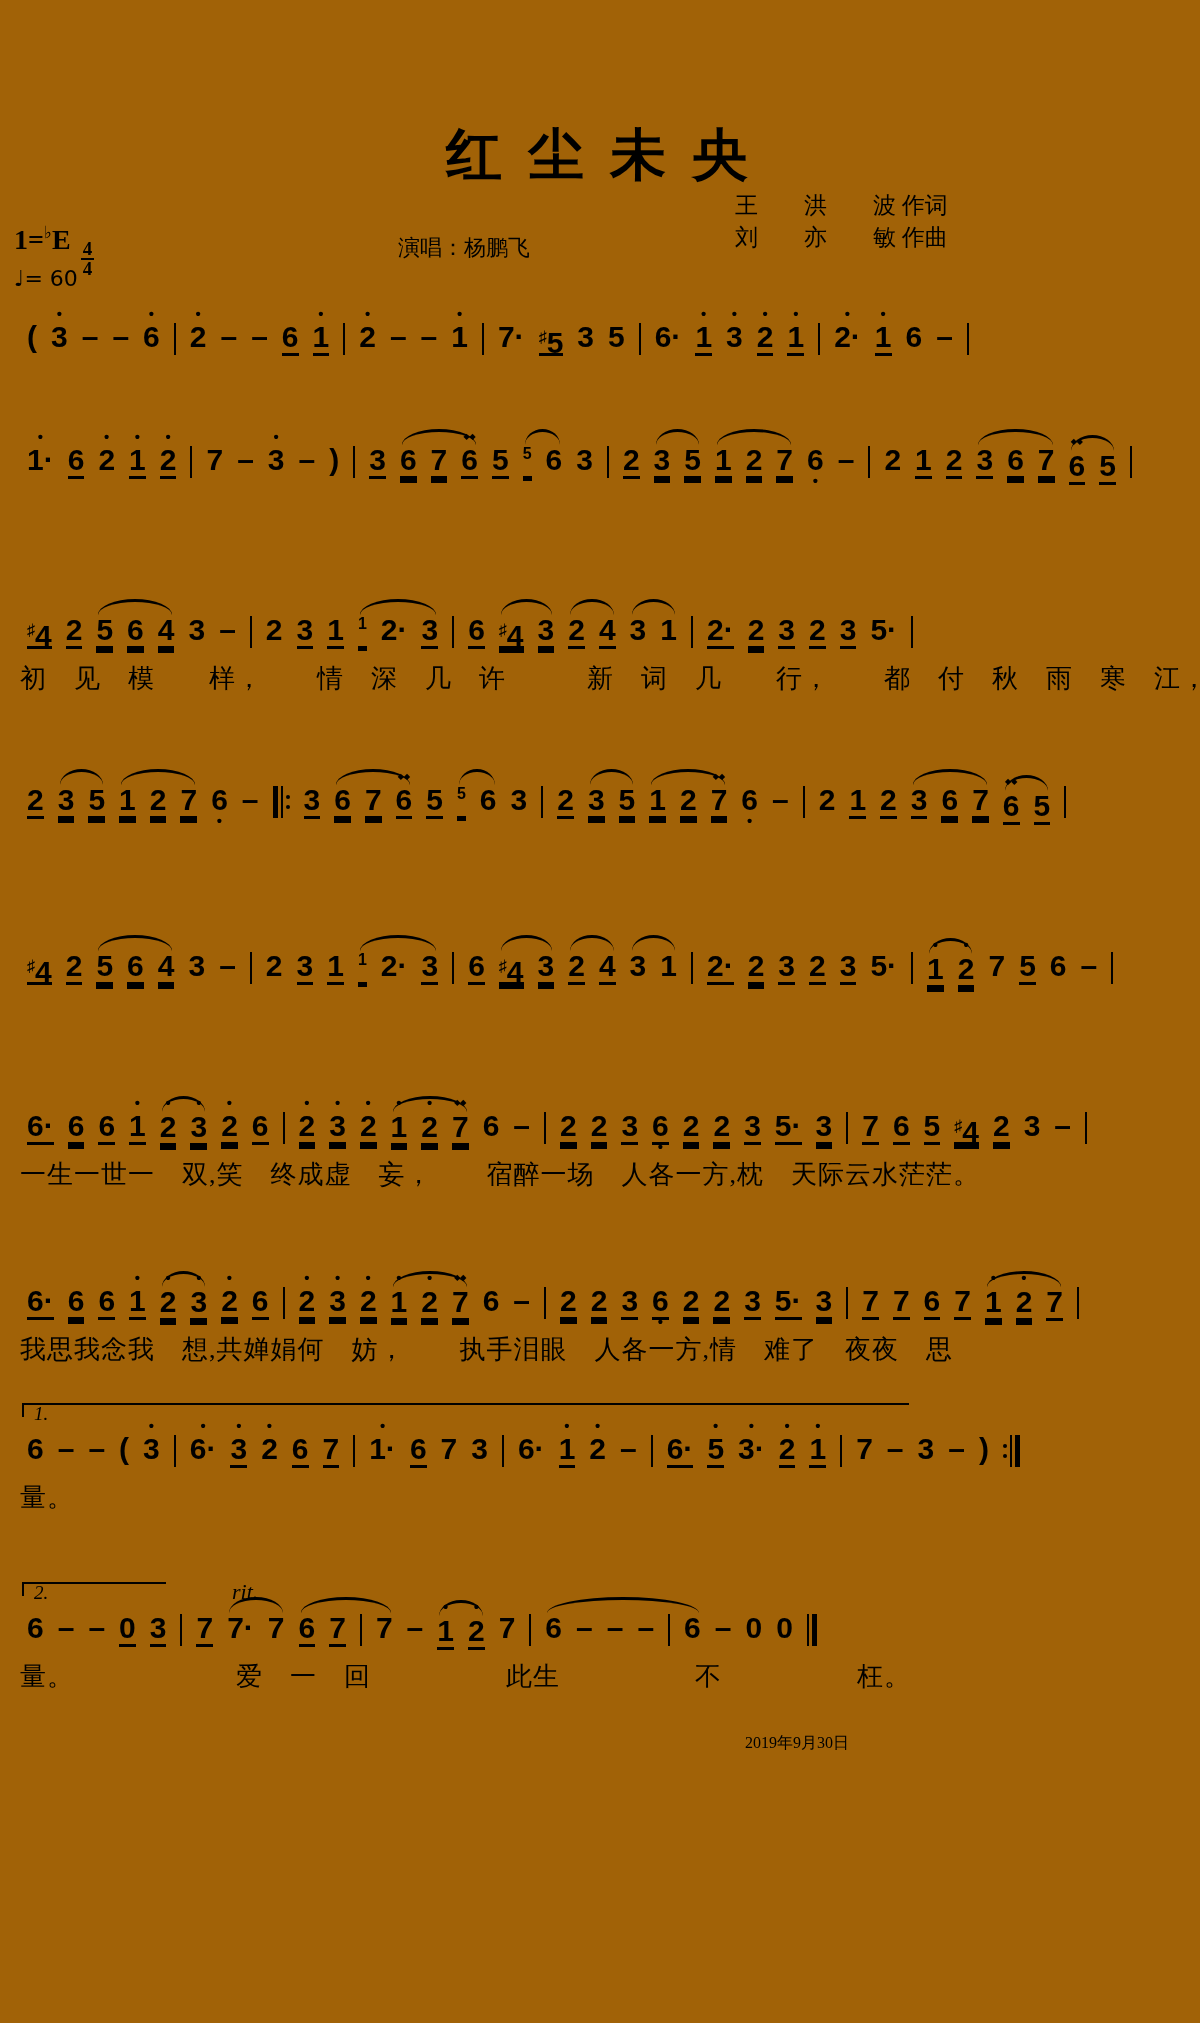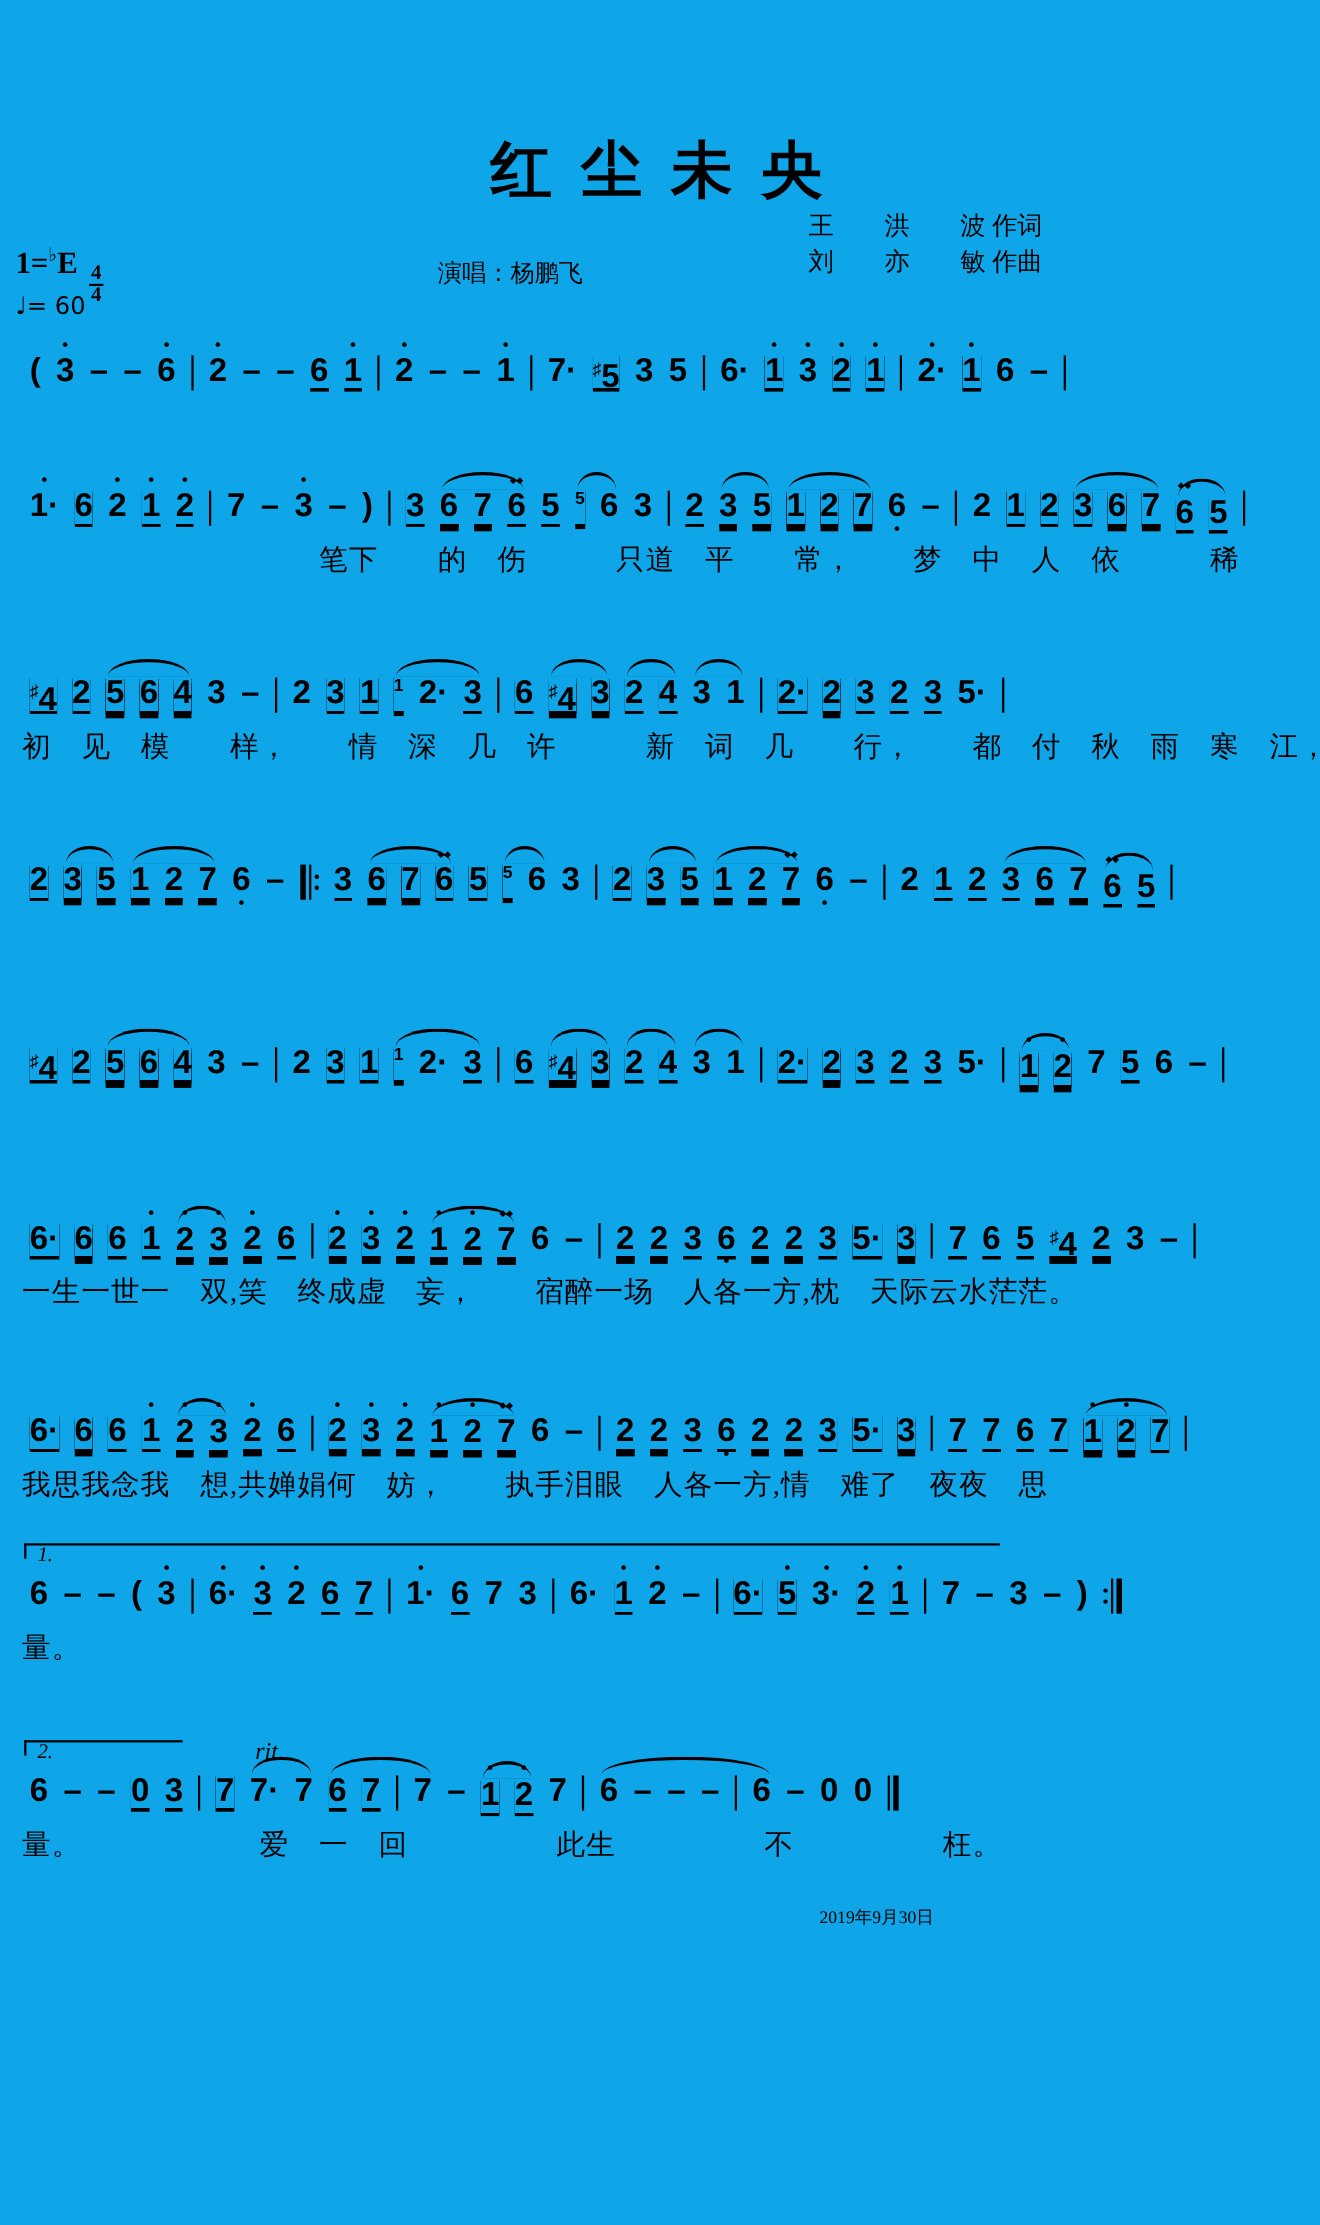--- a/index.html
+++ b/index.html
@@ -1,16 +1,16 @@
 <!DOCTYPE html>
 <html><head>
 <meta charset="utf-8">
 <style>
   html,body{margin:0;padding:0;background:#e8e8e8;}
-  #page{position:relative;width:1200px;height:2023px;background:#0ea5e9;color:#000;
+  #page{position:relative;width:1200px;height:2023px;background:#a16207;color:#000;
         font-family:"Liberation Serif","DejaVu Serif",serif;overflow:hidden;margin:0 auto;}
 
   
   .title{position:absolute;top:118px;left:0;width:100%;text-align:center;
          font-size:56px;font-weight:bold;letter-spacing:6px;}
   .credits{position:absolute;top:190px;left:735px;font-size:23px;line-height:32px;text-align:center;}
   .singer{position:absolute;top:233px;left:398px;font-size:22px;}
   .keysig{position:absolute;top:224px;left:14px;font-size:28px;font-weight:bold;}
   .keysig .flat{font-size:17px;position:relative;top:-11px;}
   .frac{display:inline-flex;flex-direction:column;align-items:center;vertical-align:-6px;
@@ -456,21 +456,20 @@
               <span class="num">5</span>
               <span class="below"></span>
             </span>
           </span><span class="tok barline">
             <span class="above"></span>
             <span class="barrow">
               <i class="bthin"></i>
             </span>
             <span class="below"></span>
           </span></div>
-        <div class="lyrics">　　　　　　　　　　笔下　　的　伤　　　只道　平　　常，　　梦　中　人　依　　　稀</div>
       </div>
       <div class="system">
         <div class="notes"><span class="tok u1">
             <span class="above"></span>
             <span class="num"><span class="acc">♯</span>4</span>
             <span class="below"></span>
           </span><span class="tok u1">
             <span class="above"></span>
             <span class="num">2</span>
             <span class="below"></span>

